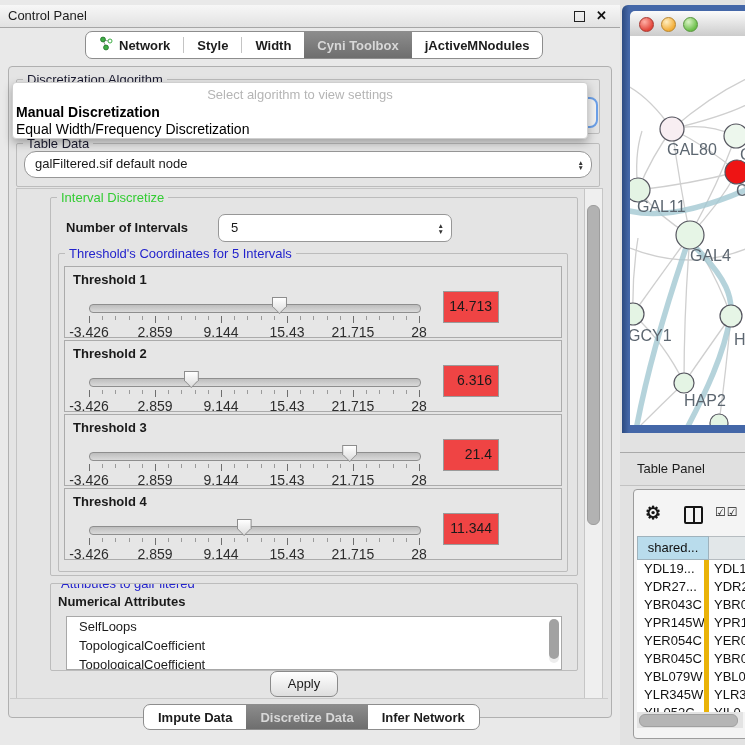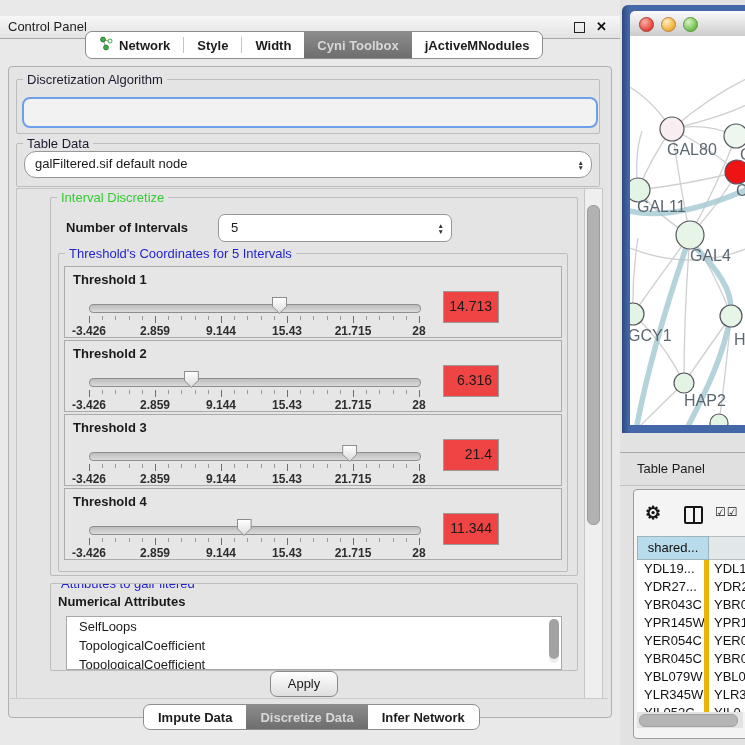--- a/index.html
+++ b/index.html
@@ -2,21 +2,21 @@
 <html><head>
 <meta charset="utf-8">
 <style>
   html,body{margin:0;padding:0;background:#cfcfcf}
   #root{position:relative;width:745px;height:745px;overflow:hidden;background:#e6e6e6;
         font-family:"Liberation Sans",sans-serif;font-size:13px;color:#1a1a1a}
   .abs{position:absolute}
 
   
   #cp-bg{left:0;top:0;width:620px;height:745px;background:#e9e9e9;border-right:1px solid #c2c2c2}
-  #cp-titlebar{left:0;top:16px;width:620px;height:22px;background:linear-gradient(#f7f7f7,#e2e2e2);border-bottom:1px solid #a6a6a6}
+  #cp-titlebar{left:0;top:5px;width:620px;height:22px;background:linear-gradient(#f7f7f7,#e2e2e2);border-bottom:1px solid #a6a6a6}
   #cp-title{left:8px;top:3px;color:#1c1c1c}
   #cp-float{left:574px;top:6px;width:9px;height:9px;border:1.5px solid #222;background:transparent}
   #cp-close{left:596px;top:3px;font-weight:bold;font-size:13px;color:#111}
 
   
   #tabbar{left:85px;top:31px;height:26px;background:#fff;border:1px solid #8d8d8d;border-radius:7px;
           display:flex;align-items:stretch;overflow:hidden}
   .tab{display:flex;align-items:center;gap:6px;padding:0 13px;font-weight:bold;color:#1c1c1c;white-space:nowrap}
   .tab.sel{background:linear-gradient(#8c8c8c,#6e6e6e);color:#d8d8d8}
   .tsep{width:1px;background:#c4c4c4;margin:5px 0}
@@ -66,21 +66,21 @@
   .track{position:absolute;left:24px;top:37px;width:330px;height:7px;border:1px solid #8e8e8e;border-radius:4px;
          background:linear-gradient(#bdbdbd,#dadada)}
   .thumb{position:absolute;top:30px;width:15px;height:17px;background:#8d8d8d;
          clip-path:polygon(0 0,100% 0,100% 55%,50% 100%,0 55%)}
   .thumb-in{position:absolute;left:1px;top:1px;width:13px;height:15px;background:linear-gradient(#ffffff,#dcdcdc);
          clip-path:polygon(0 0,100% 0,100% 55%,50% 100%,0 55%)}
   .ticks{position:absolute;left:24px;top:49px;width:330px;height:8px}
   .tick{position:absolute;top:0;width:1px;height:4px;background:#9a9a9a}
   .tick.major{height:7px;background:#6e6e6e}
   .ticklabels{position:absolute;left:24px;top:57px;width:330px;height:12px}
-  .ticklabel{position:absolute;transform:translateX(-50%);font-size:12px;font-weight:bold;color:#2d2d2d;white-space:nowrap}
+  .ticklabel{position:absolute;transform:translateX(-50%);font-size:14px;font-weight:normal;color:#2d2d2d;white-space:nowrap}
   .valbox{position:absolute;left:378px;top:24px;width:54px;height:30px;background:#ef4444;border:1px solid #9a9a9a}
   .valbox span{position:absolute;right:6px;top:6px;font-size:14px}
 
   
   #attr-group{left:50px;top:583px;width:526px;height:86px;overflow:hidden}
   #attr-sub{left:58px;top:594px;font-weight:bold}
   #attr-list{left:66px;top:616px;width:494px;height:52px;background:#fff;border:1px solid #a8a8a8;overflow:hidden}
   .attr-item{padding-left:12px;line-height:19px;white-space:nowrap}
   #attr-sb{position:absolute;right:2px;top:2px;width:10px;height:44px;background:#ededed;border-radius:5px}
   #attr-sb-thumb{position:absolute;left:0;top:0;width:10px;height:40px;background:#a2a2a2;border-radius:5px}
@@ -172,20 +172,25 @@
     </div>
   </div>
 
   <div class="abs" id="outer-panel"></div>
 
   <div class="abs group" id="algo-group">
     <span class="group-label" id="algo-label">Discretization Algorithm</span>
   </div>
   <div class="abs" id="algo-combo"></div>
 
+  <div class="abs" id="popup">
+    <div id="popup-hint">Select algorithm to view settings</div>
+    <div id="popup-i1">Manual Discretization</div>
+    <div id="popup-i2">Equal Width/Frequency Discretization</div>
+  </div>
 
   <div class="abs group" id="td-group">
     <span class="group-label" id="td-label">Table Data</span>
   </div>
   <div class="abs" id="td-combo">
     <span class="abs" id="td-combo-text">galFiltered.sif default node</span>
     <span class="updown">
         <span>▲</span>
         <span>▼</span>
       </span>

